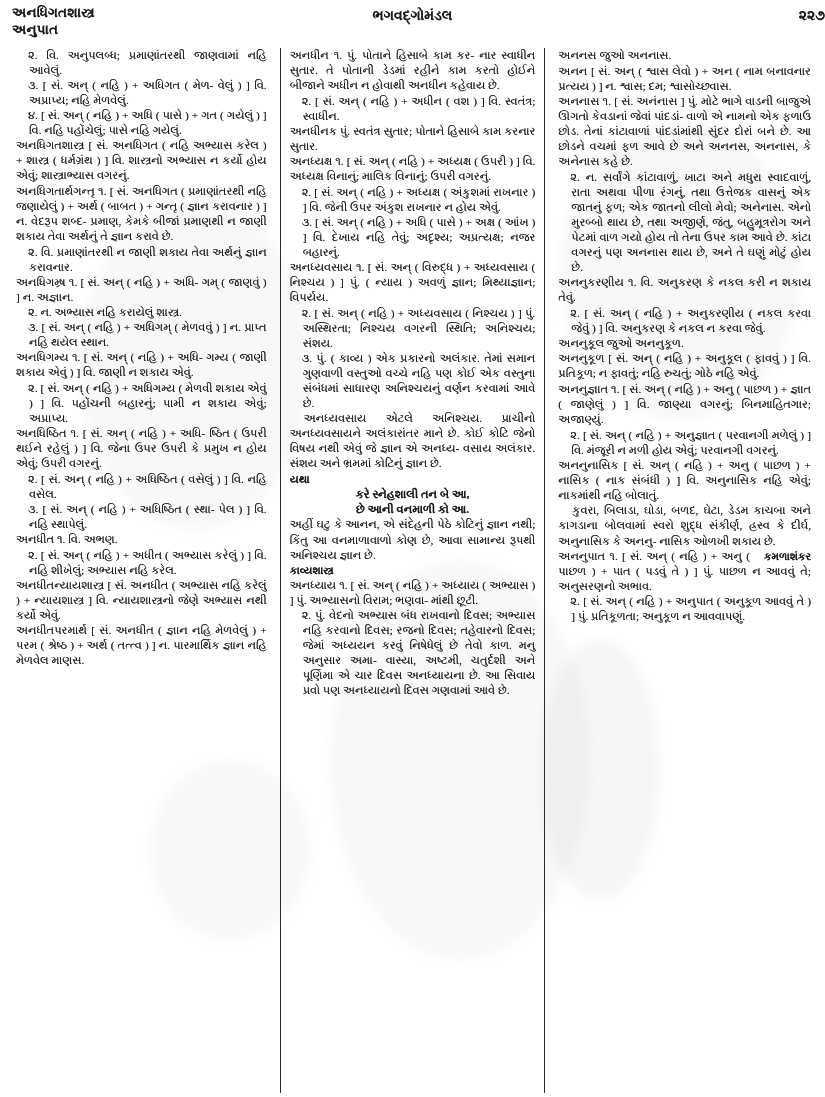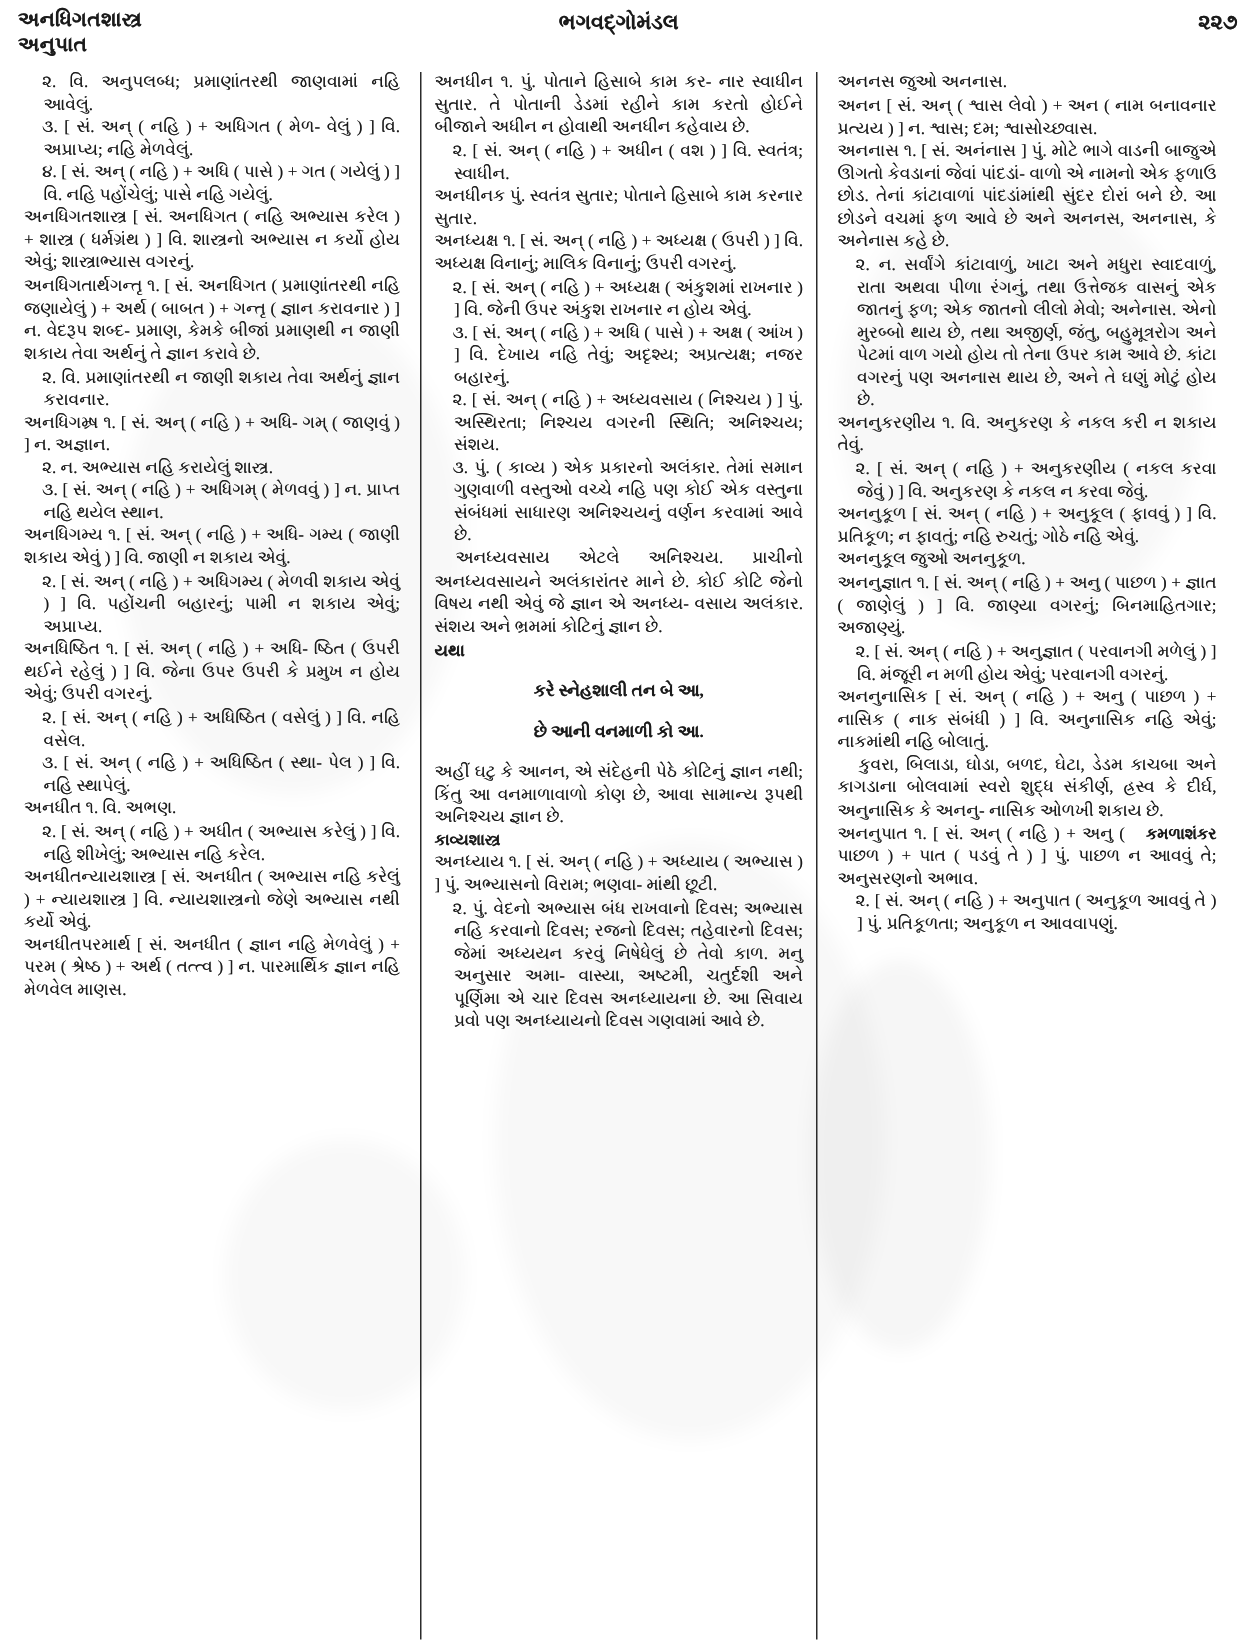--- a/index.html
+++ b/index.html
@@ -111,21 +111,21 @@
 
   
   .verse-head {
     text-align: left;
     font-weight: bold;
     margin: 1px 0 0 0;
     font-size: 11px;
   }
   .verse-line {
     text-align: center;
-    margin: 12px;
+    margin: 0;
     font-weight: bold;
   }
   .verse-note {
     margin: 0;
     text-align: justify;
   }
   .cite {
     text-align: left;
     margin: 0;
     font-weight: bold;
@@ -184,40 +184,41 @@
         <p class="entry"><span class="hw">અનધીતન્યાયશાસ્ત્ર</span><span> [ સં. અનધીત ( અભ્યાસ નહિ કરેલું ) + ન્યાયશાસ્ત્ર ] વિ. ન્યાયશાસ્ત્રનો જેણે અભ્યાસ નથી કર્યો એવું.</span></p>
         <p class="entry"><span class="hw">અનધીતપરમાર્થ</span><span> [ સં. અનધીત ( જ્ઞાન નહિ મેળવેલું ) + પરમ ( શ્રેષ્ઠ ) + અર્થ ( તત્ત્વ ) ] ન. પારમાર્થિક જ્ઞાન નહિ મેળવેલ માણસ.</span></p>
       </div>
     <div class="col c2">
         <p class="entry"><span class="hw">અનધીન</span><span> ૧. પું. પોતાને હિસાબે કામ કર- નાર સ્વાધીન સુતાર. તે પોતાની ડેડમાં રહીને કામ કરતો હોઈને બીજાને અધીન ન હોવાથી અનધીન કહેવાય છે.</span></p>
         <p class="sense">૨. [ સં. અન્ ( નહિ ) + અધીન ( વશ ) ] વિ. સ્વતંત્ર; સ્વાધીન.</p>
         <p class="entry"><span class="hw">અનધીનક</span><span> પું. સ્વતંત્ર સુતાર; પોતાને હિસાબે કામ કરનાર સુતાર.</span></p>
         <p class="entry"><span class="hw">અનધ્યક્ષ</span><span> ૧. [ સં. અન્ ( નહિ ) + અધ્યક્ષ ( ઉપરી ) ] વિ. અધ્યક્ષ વિનાનું; માલિક વિનાનું; ઉપરી વગરનું.</span></p>
         <p class="sense">૨. [ સં. અન્ ( નહિ ) + અધ્યક્ષ ( અંકુશમાં રાખનાર ) ] વિ. જેની ઉપર અંકુશ રાખનાર ન હોય એવું.</p>
         <p class="sense">૩. [ સં. અન્ ( નહિ ) + અધિ ( પાસે ) + અક્ષ ( આંખ ) ] વિ. દેખાય નહિ તેવું; અદૃશ્ય; અપ્રત્યક્ષ; નજર બહારનું.</p>
+        <p class="entry"><span class="hw">અનધ્યવસાય</span><span> ૧. [ સં. અન્ ( વિરુદ્ધ ) + અધ્યવસાય ( નિશ્ચય ) ] પું. ( ન્યાય ) અવળું જ્ઞાન; મિથ્યાજ્ઞાન; વિપર્યય.</span></p>
         <p class="sense">૨. [ સં. અન્ ( નહિ ) + અધ્યવસાય ( નિશ્ચય ) ] પું. અસ્થિરતા; નિશ્ચય વગરની સ્થિતિ; અનિશ્ચય; સંશય.</p>
         <p class="sense">૩. પું. ( કાવ્ય ) એક પ્રકારનો અલંકાર. તેમાં સમાન ગુણવાળી વસ્તુઓ વચ્ચે નહિ પણ કોઈ એક વસ્તુના સંબંધમાં સાધારણ અનિશ્ચયનું વર્ણન કરવામાં આવે છે.</p>
         <p class="para">અનધ્યવસાય એટલે અનિશ્ચય. પ્રાચીનો અનધ્યવસાયને અલંકારાંતર માને છે. કોઈ કોટિ જેનો વિષય નથી એવું જે જ્ઞાન એ અનધ્ય- વસાય અલંકાર. સંશય અને ભ્રમમાં કોટિનું જ્ઞાન છે.</p>
         <p class="verse-head">યથા</p>
         <p class="verse-line">કરે સ્નેહશાલી તન બે આ,</p>
         <p class="verse-line">છે આની વનમાળી કો આ.</p>
         <p class="verse-note">અહીં ઘટુ કે આનન, એ સંદેહની પેઠે કોટિનું જ્ઞાન નથી; કિંતુ આ વનમાળાવાળો કોણ છે, આવા સામાન્ય રૂપથી અનિશ્ચય જ્ઞાન છે.</p>
         <p class="cite">કાવ્યશાસ્ત્ર</p>
         <p class="entry"><span class="hw">અનધ્યાય</span><span> ૧. [ સં. અન્ ( નહિ ) + અધ્યાય ( અભ્યાસ ) ] પું. અભ્યાસનો વિરામ; ભણવા- માંથી છૂટી.</span></p>
         <p class="sense">૨. પું. વેદનો અભ્યાસ બંધ રાખવાનો દિવસ; અભ્યાસ નહિ કરવાનો દિવસ; રજનો દિવસ; તહેવારનો દિવસ; જેમાં અધ્યયન કરવું નિષેધેલું છે તેવો કાળ. મનુ અનુસાર અમા- વાસ્યા, અષ્ટમી, ચતુર્દશી અને પૂર્ણિમા એ ચાર દિવસ અનધ્યાયના છે. આ સિવાય પ્રવો પણ અનધ્યાયનો દિવસ ગણવામાં આવે છે.</p>
       </div>
     <div class="col c3">
         <p class="entry"><span class="hw">અનનસ</span><span> જુઓ અનનાસ.</span></p>
         <p class="entry"><span class="hw">અનન</span><span> [ સં. અન્ ( શ્વાસ લેવો ) + અન ( નામ બનાવનાર પ્રત્યય ) ] ન. શ્વાસ; દમ; શ્વાસોચ્છ્વાસ.</span></p>
         <p class="entry"><span class="hw">અનનાસ</span><span> ૧. [ સં. અનંનાસ ] પું. મોટે ભાગે વાડની બાજુએ ઊગતો કેવડાનાં જેવાં પાંદડાં- વાળો એ નામનો એક ફળાઉ છોડ. તેનાં કાંટાવાળાં પાંદડાંમાંથી સુંદર દોરાં બને છે. આ છોડને વચમાં ફળ આવે છે અને અનનસ, અનનાસ, કે અનેનાસ કહે છે.</span></p>
         <p class="sense">૨. ન. સર્વાંગે કાંટાવાળું, ખાટા અને મધુરા સ્વાદવાળું, રાતા અથવા પીળા રંગનું, તથા ઉત્તેજક વાસનું એક જાતનું ફળ; એક જાતનો લીલો મેવો; અનેનાસ. એનો મુરબ્બો થાય છે, તથા અજીર્ણ, જંતુ, બહુમૂત્રરોગ અને પેટમાં વાળ ગયો હોય તો તેના ઉપર કામ આવે છે. કાંટા વગરનું પણ અનનાસ થાય છે, અને તે ઘણું મોટું હોય છે.</p>
         <p class="entry"><span class="hw">અનનુકરણીય</span><span> ૧. વિ. અનુકરણ કે નકલ કરી ન શકાય તેવું.</span></p>
         <p class="sense">૨. [ સં. અન્ ( નહિ ) + અનુકરણીય ( નકલ કરવા જેવું ) ] વિ. અનુકરણ કે નકલ ન કરવા જેવું.</p>
+        <p class="entry"><span class="hw">અનનુકૂલ</span><span> જુઓ અનનુકૂળ.</span></p>
         <p class="entry"><span class="hw">અનનુકૂળ</span><span> [ સં. અન્ ( નહિ ) + અનુકૂલ ( ફાવવું ) ] વિ. પ્રતિકૂળ; ન ફાવતું; નહિ રુચતું; ગોઠે નહિ એવું.</span></p>
-        <p class="entry"><span class="hw">અનનુકૂલ</span><span> જુઓ અનનુકૂળ.</span></p>
         <p class="entry"><span class="hw">અનનુજ્ઞાત</span><span> ૧. [ સં. અન્ ( નહિ ) + અનુ ( પાછળ ) + જ્ઞાત ( જાણેલું ) ] વિ. જાણ્યા વગરનું; બિનમાહિતગાર; અજાણ્યું.</span></p>
         <p class="sense">૨. [ સં. અન્ ( નહિ ) + અનુજ્ઞાત ( પરવાનગી મળેલું ) ] વિ. મંજૂરી ન મળી હોય એવું; પરવાનગી વગરનું.</p>
         <p class="entry"><span class="hw">અનનુનાસિક</span><span> [ સં. અન્ ( નહિ ) + અનુ ( પાછળ ) + નાસિક ( નાક સંબંધી ) ] વિ. અનુનાસિક નહિ એવું; નાકમાંથી નહિ બોલાતું.</span></p>
         <p class="para">કુવરા, બિલાડા, ઘોડા, બળદ, ઘેટા, ડેડમ કાચબા અને કાગડાના બોલવામાં સ્વરો શુદ્ધ સંકીર્ણ, હ્રસ્વ કે દીર્ઘ, અનુનાસિક કે અનનુ- નાસિક ઓળખી શકાય છે.<span class="cite-inline">કમળાશંકર</span></p>
         <p class="entry"><span class="hw">અનનુપાત</span><span> ૧. [ સં. અન્ ( નહિ ) + અનુ ( પાછળ ) + પાત ( પડવું તે ) ] પું. પાછળ ન આવવું તે; અનુસરણનો અભાવ.</span></p>
         <p class="sense">૨. [ સં. અન્ ( નહિ ) + અનુપાત ( અનુકૂળ આવવું તે ) ] પું. પ્રતિકૂળતા; અનુકૂળ ન આવવાપણું.</p>
       </div>
   </div>
 
 </div>

